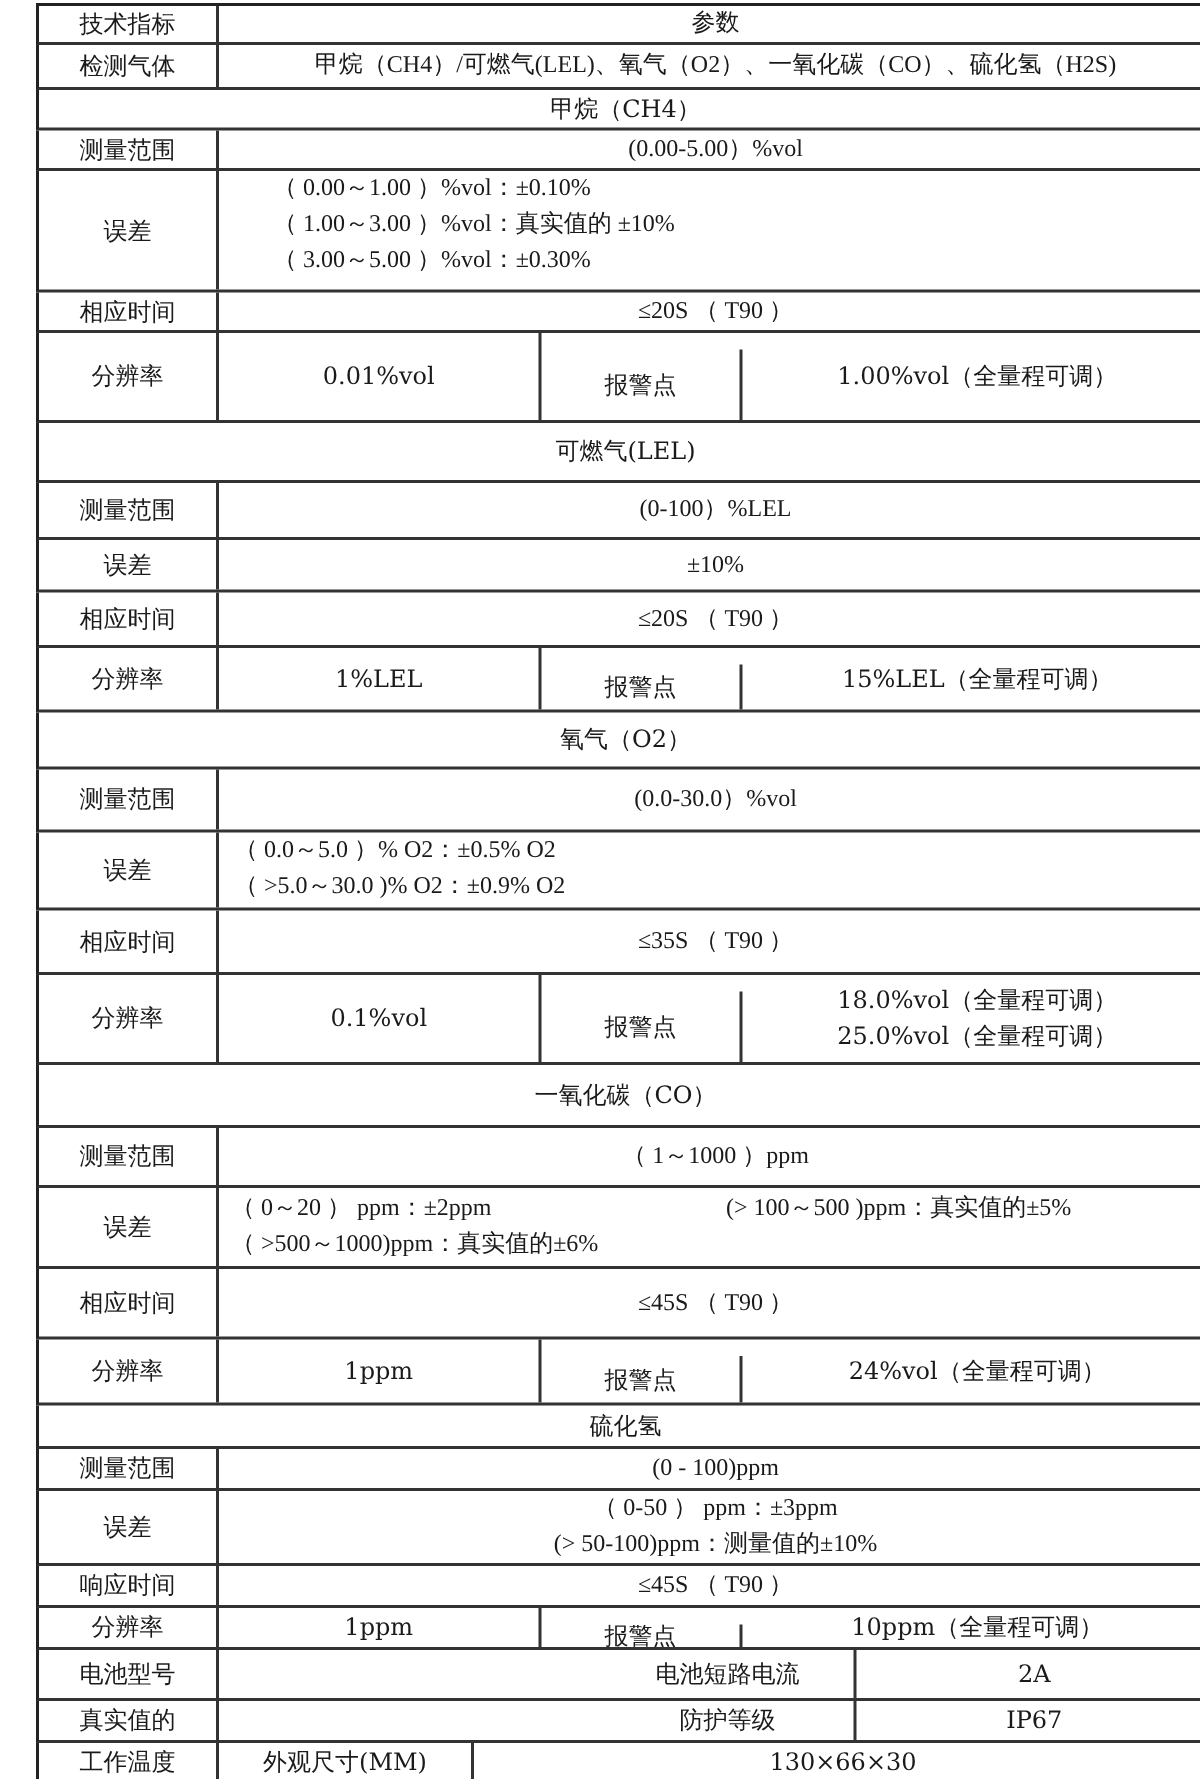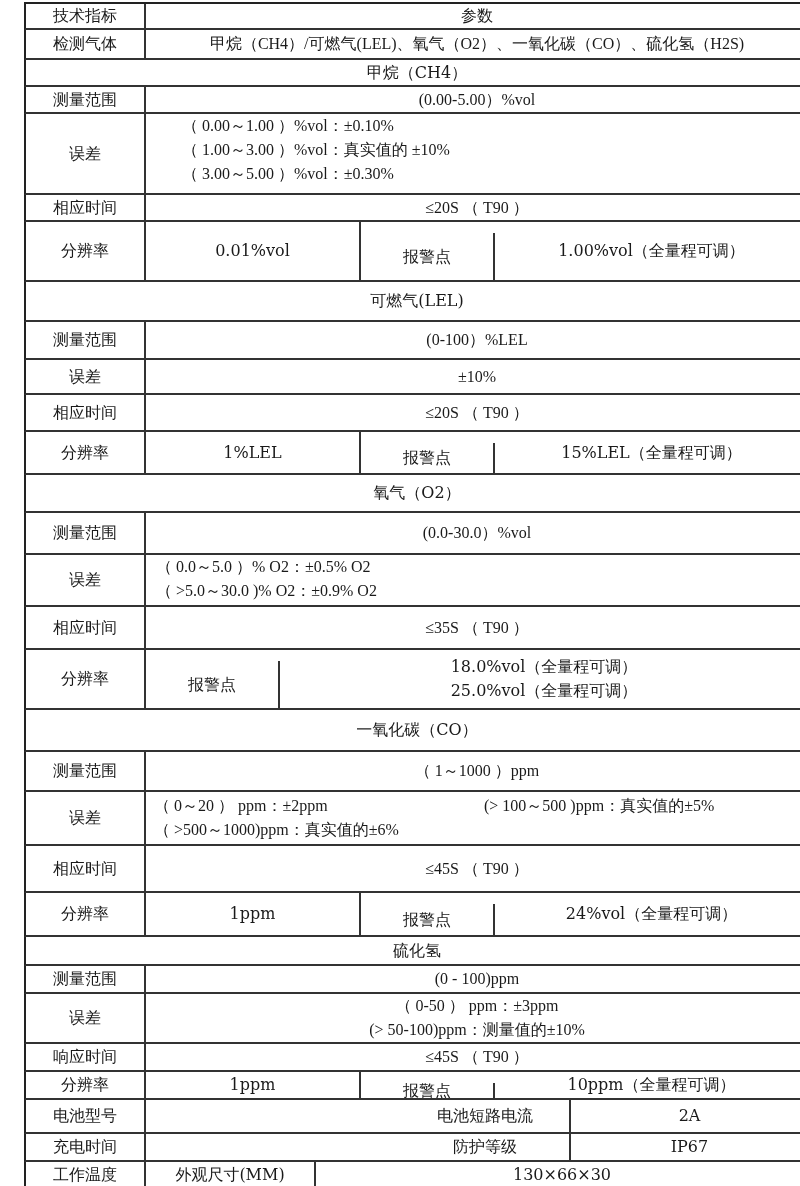--- a/index.html
+++ b/index.html
@@ -99,20 +99,21 @@
       <span>（ 0.0～5.0 ）% O2：±0.5% O2</span>
       <span>（ &gt;5.0～30.0 )% O2：±0.9% O2</span>
     </div>
   </div>
   <div class="row" style="height:43px">
     <div class="cell c-label">相应时间</div>
     <div class="cell c-wide">≤35S （ T90 ）</div>
   </div>
   <div class="row" style="height:60px">
     <div class="cell c-label">分辨率</div>
+    <div class="cell c-a">0.1%vol</div>
     <div class="cell c-b">报警点</div>
     <div class="cell c-c stack">
       <span>18.0%vol（全量程可调）</span>
       <span>25.0%vol（全量程可调）</span>
     </div>
   </div>
 
   <div class="row" style="height:42px">
     <div class="cell section">一氧化碳（CO）</div>
   </div>
@@ -166,21 +167,21 @@
     <div class="cell c-c">10ppm（全量程可调）</div>
   </div>
 
   <div class="row" style="height:34px">
     <div class="cell c-label">电池型号</div>
     <div class="cell c-d">PL123450</div>
     <div class="cell c-e">电池短路电流</div>
     <div class="cell c-c">2A</div>
   </div>
   <div class="row" style="height:28px">
-    <div class="cell c-label">充电时间</div>
+    <div class="cell c-label">真实值的</div>
     <div class="cell c-d">4-1 小时</div>
     <div class="cell c-e">防护等级</div>
     <div class="cell c-c">IP67</div>
   </div>
   <div class="row" style="height:28px">
     <div class="cell c-label">工作温度</div>
     <div class="cell c-e">外观尺寸(MM)</div>
     <div class="cell c-c">130×66×30</div>
   </div>
 </div>

